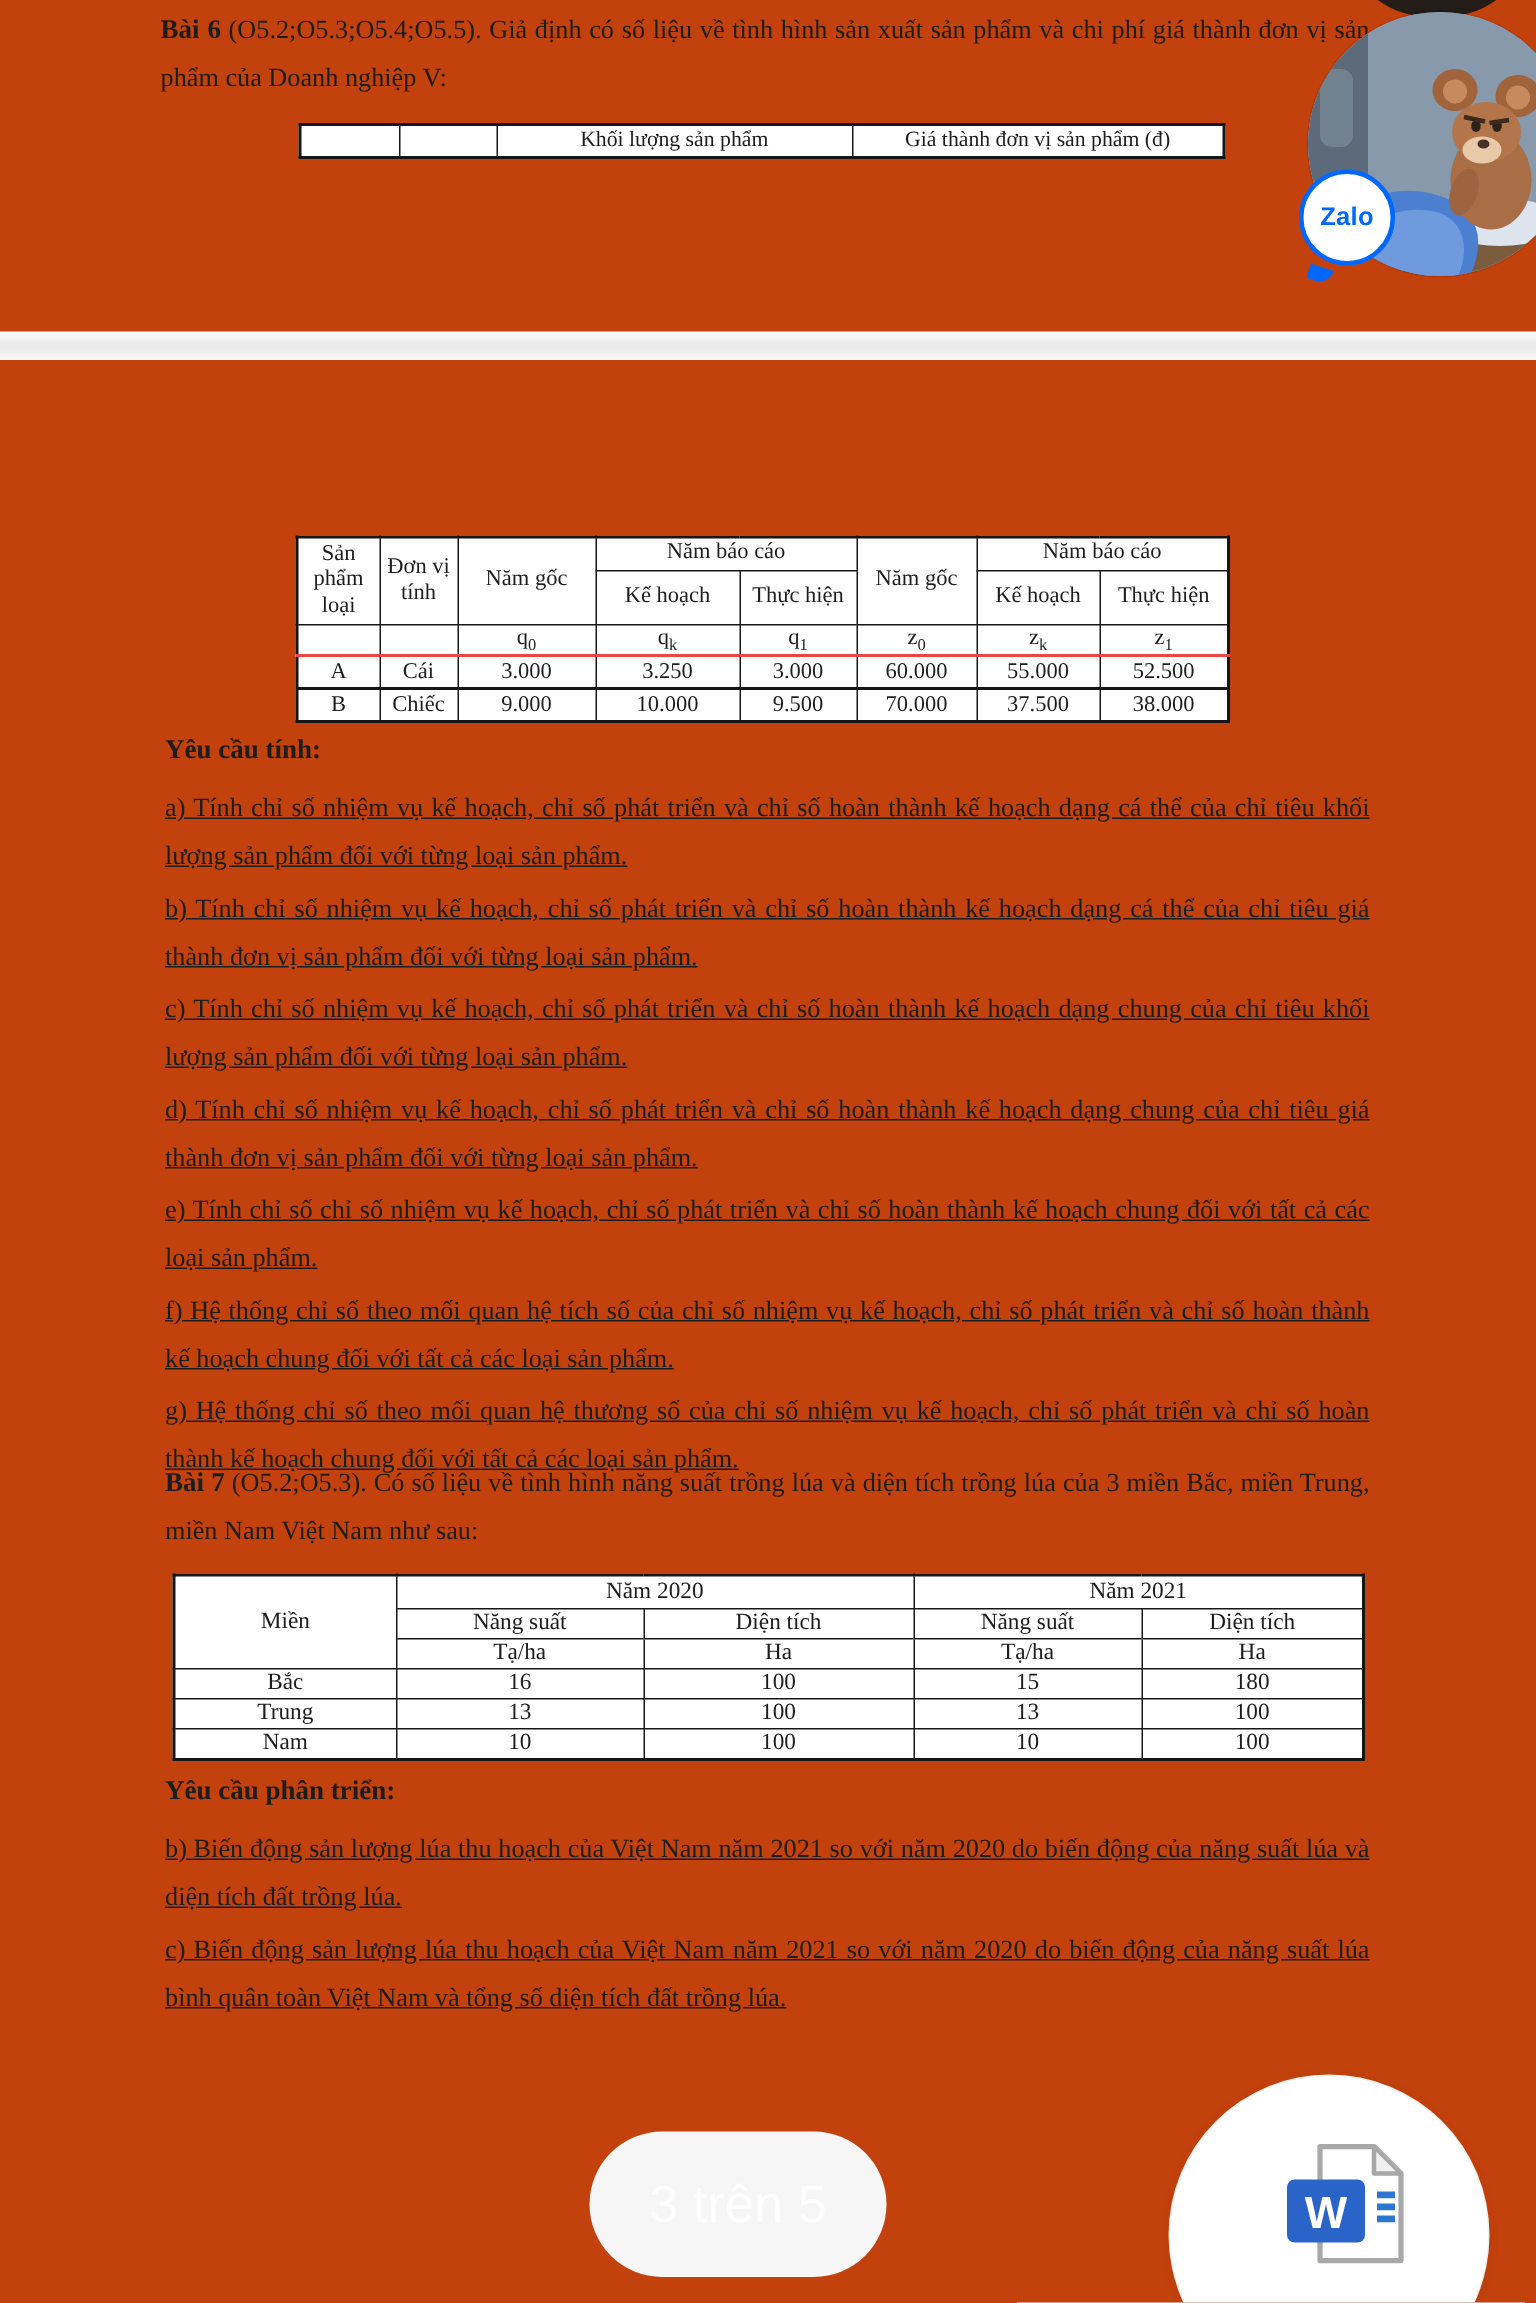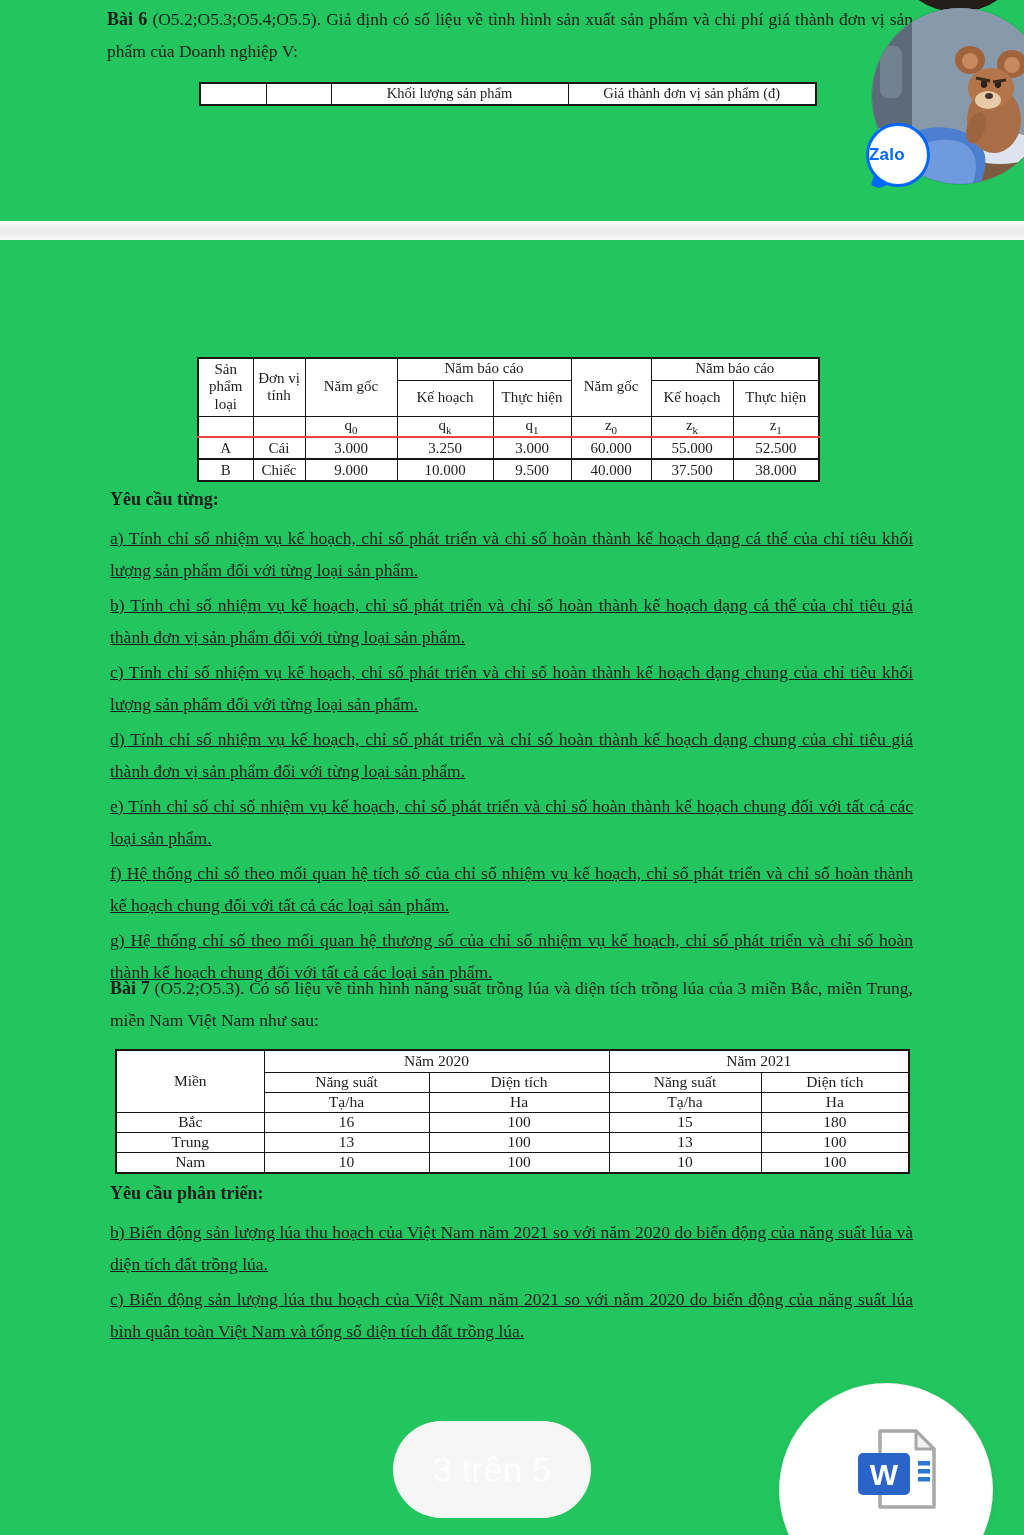--- a/index.html
+++ b/index.html
@@ -1,16 +1,16 @@
 <!DOCTYPE html>
 <html><head>
 <meta charset="utf-8">
 <style>
   html,body{margin:0;padding:0;background:#e9e9e9;}
-  #screen{position:relative;width:1024px;height:1535px;background:#22c55e;overflow:hidden;
+  #screen{position:relative;width:1024px;height:1535px;background:#c2410c;overflow:hidden;
           font-family:"Liberation Serif","DejaVu Serif",serif;color:#1d1d1d;}
 
   
   .doc-head{position:absolute;left:107px;width:806px;margin:0;font-size:17.5px;
             line-height:32px;text-align:justify;}
   .doc-head b{font-size:18px;}
   .block{position:absolute;left:110px;width:803px;}
   .sec-title{margin:0 0 8px 0;font-size:18px;font-weight:bold;line-height:32px;}
   .block p.item{margin:0 0 4px 0;font-size:17.5px;line-height:31.5px;text-align:justify;text-decoration:underline;}
 
@@ -34,23 +34,23 @@
 
   
   #divider{position:absolute;left:0;top:221px;width:1024px;height:19px;
            background:linear-gradient(180deg,#ffffff 0%,#ececec 40%,#ececec 65%,#fafafa 100%);}
 
   
   #topArc{position:absolute;left:901px;top:-74px;width:114px;height:86px;border-radius:50%;
           background:#241c17;}
   #avatar{position:absolute;left:872px;top:8px;width:176px;height:176px;border-radius:50%;
           overflow:hidden;background:#8799ab;box-shadow:0 0 0 1px rgba(0,0,0,.08);}
-  #zaloBadge{position:absolute;left:866px;top:123px;width:58px;height:58px;border-radius:50%;
+  #zaloBadge{position:absolute;left:866px;top:113px;width:58px;height:58px;border-radius:50%;
              background:#ffffff;border:3px solid #0168ff;display:flex;align-items:center;
-             justify-content:flex-start;font-family:"Liberation Sans",sans-serif;font-weight:bold;
+             justify-content:center;font-family:"Liberation Sans",sans-serif;font-weight:bold;
              font-size:17px;color:#0168ff;letter-spacing:.2px;}
   #zaloTail{position:absolute;left:872px;top:178px;width:16px;height:10px;background:#0168ff;
             border-radius:0 0 10px 2px;transform:rotate(18deg);}
 
   #pagePill{position:absolute;left:393px;top:1421px;width:198px;height:97px;border-radius:50px;
             background:#f6f6f6;display:flex;align-items:center;justify-content:center;
             font-family:"Liberation Sans",sans-serif;font-size:35px;color:#fdfdfd;}
   #wordCircle{position:absolute;left:780px;top:1384px;width:212px;height:212px;border-radius:50%;
               background:#ffffff;box-shadow:0 0 0 1px #f1f1f1, 0 2px 10px rgba(0,0,0,.05);}
   #wordIcon{position:absolute;left:855px;top:1428px;}
@@ -126,29 +126,29 @@
       <td>60.000</td>
       <td>55.000</td>
       <td>52.500</td>
     </tr>
     <tr>
       <td>B</td>
       <td>Chiếc</td>
       <td>9.000</td>
       <td>10.000</td>
       <td>9.500</td>
-      <td>40.000</td>
+      <td>70.000</td>
       <td>37.500</td>
       <td>38.000</td>
     </tr>
   </tbody>
     </table>
 
   <div class="block" style="top:483px;">
-    <p class="sec-title">Yêu cầu từng:</p>
+    <p class="sec-title">Yêu cầu tính:</p>
     <p class="item">a) Tính chỉ số nhiệm vụ kế hoạch, chỉ số phát triển và chỉ số hoàn thành kế hoạch dạng cá thể của chỉ tiêu khối lượng sản phẩm đối với từng loại sản phẩm.</p>
     <p class="item">b) Tính chỉ số nhiệm vụ kế hoạch, chỉ số phát triển và chỉ số hoàn thành kế hoạch dạng cá thể của chỉ tiêu giá thành đơn vị sản phẩm đối với từng loại sản phẩm.</p>
     <p class="item">c) Tính chỉ số nhiệm vụ kế hoạch, chỉ số phát triển và chỉ số hoàn thành kế hoạch dạng chung của chỉ tiêu khối lượng sản phẩm đối với từng loại sản phẩm.</p>
     <p class="item">d) Tính chỉ số nhiệm vụ kế hoạch, chỉ số phát triển và chỉ số hoàn thành kế hoạch dạng chung của chỉ tiêu giá thành đơn vị sản phẩm đối với từng loại sản phẩm.</p>
     <p class="item">e) Tính chỉ số chỉ số nhiệm vụ kế hoạch, chỉ số phát triển và chỉ số hoàn thành kế hoạch chung đối với tất cả các loại sản phẩm.</p>
     <p class="item">f) Hệ thống chỉ số theo mối quan hệ tích số của chỉ số nhiệm vụ kế hoạch, chỉ số phát triển và chỉ số hoàn thành kế hoạch chung đối với tất cả các loại sản phẩm.</p>
     <p class="item">g) Hệ thống chỉ số theo mối quan hệ thương số của chỉ số nhiệm vụ kế hoạch, chỉ số phát triển và chỉ số hoàn thành kế hoạch chung đối với tất cả các loại sản phẩm.</p>
   </div>
 
   <p class="doc-head" style="left:110px;top:972px;width:803px;"><b>Bài 7</b><span> (O5.2;O5.3). Có số liệu về tình hình năng suất trồng lúa và diện tích trồng lúa của 3 miền Bắc, miền Trung, miền Nam Việt Nam như sau:</span></p>

